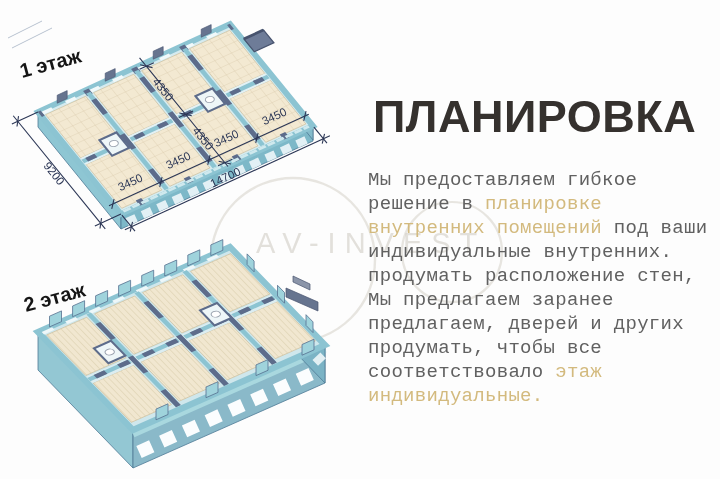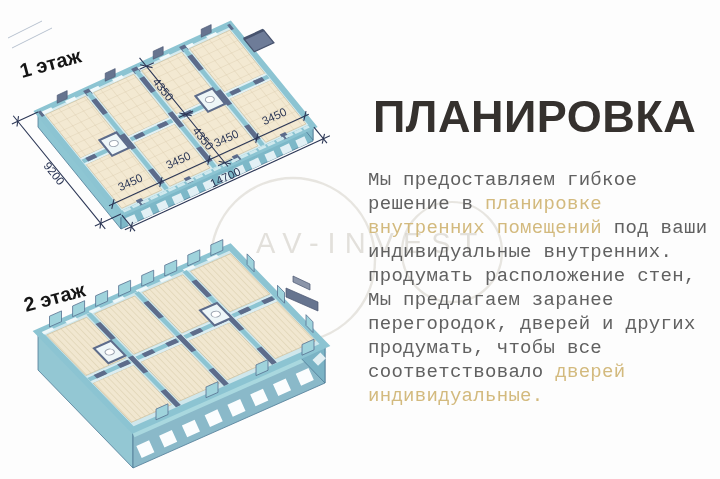--- a/index.html
+++ b/index.html
@@ -229,20 +229,20 @@
 
 <div class="right-col">
   <h1 class="title">ПЛАНИРОВКА</h1>
   <div class="body-text">
     <div class="line"><span>Мы предоставляем гибкое</span></div>
     <div class="line"><span>решение в </span><span class="gold">планировке</span></div>
     <div class="line"><span class="gold">внутренних помещений</span><span> под ваши</span></div>
     <div class="line"><span>индивидуальные внутренних.</span></div>
     <div class="line"><span>продумать расположение стен,</span></div>
     <div class="line"><span>Мы предлагаем заранее</span></div>
-    <div class="line"><span>перегородок, дверей и других</span></div>
+    <div class="line"><span>предлагаем, дверей и других</span></div>
     <div class="line"><span>продумать, чтобы все</span></div>
-    <div class="line"><span>соответствовало </span><span class="gold">дверей</span></div>
+    <div class="line"><span>соответствовало </span><span class="gold">этаж</span></div>
     <div class="line"><span class="gold">индивидуальные.</span></div>
   </div>
 </div>
 
 </div>
 
 </body></html>

